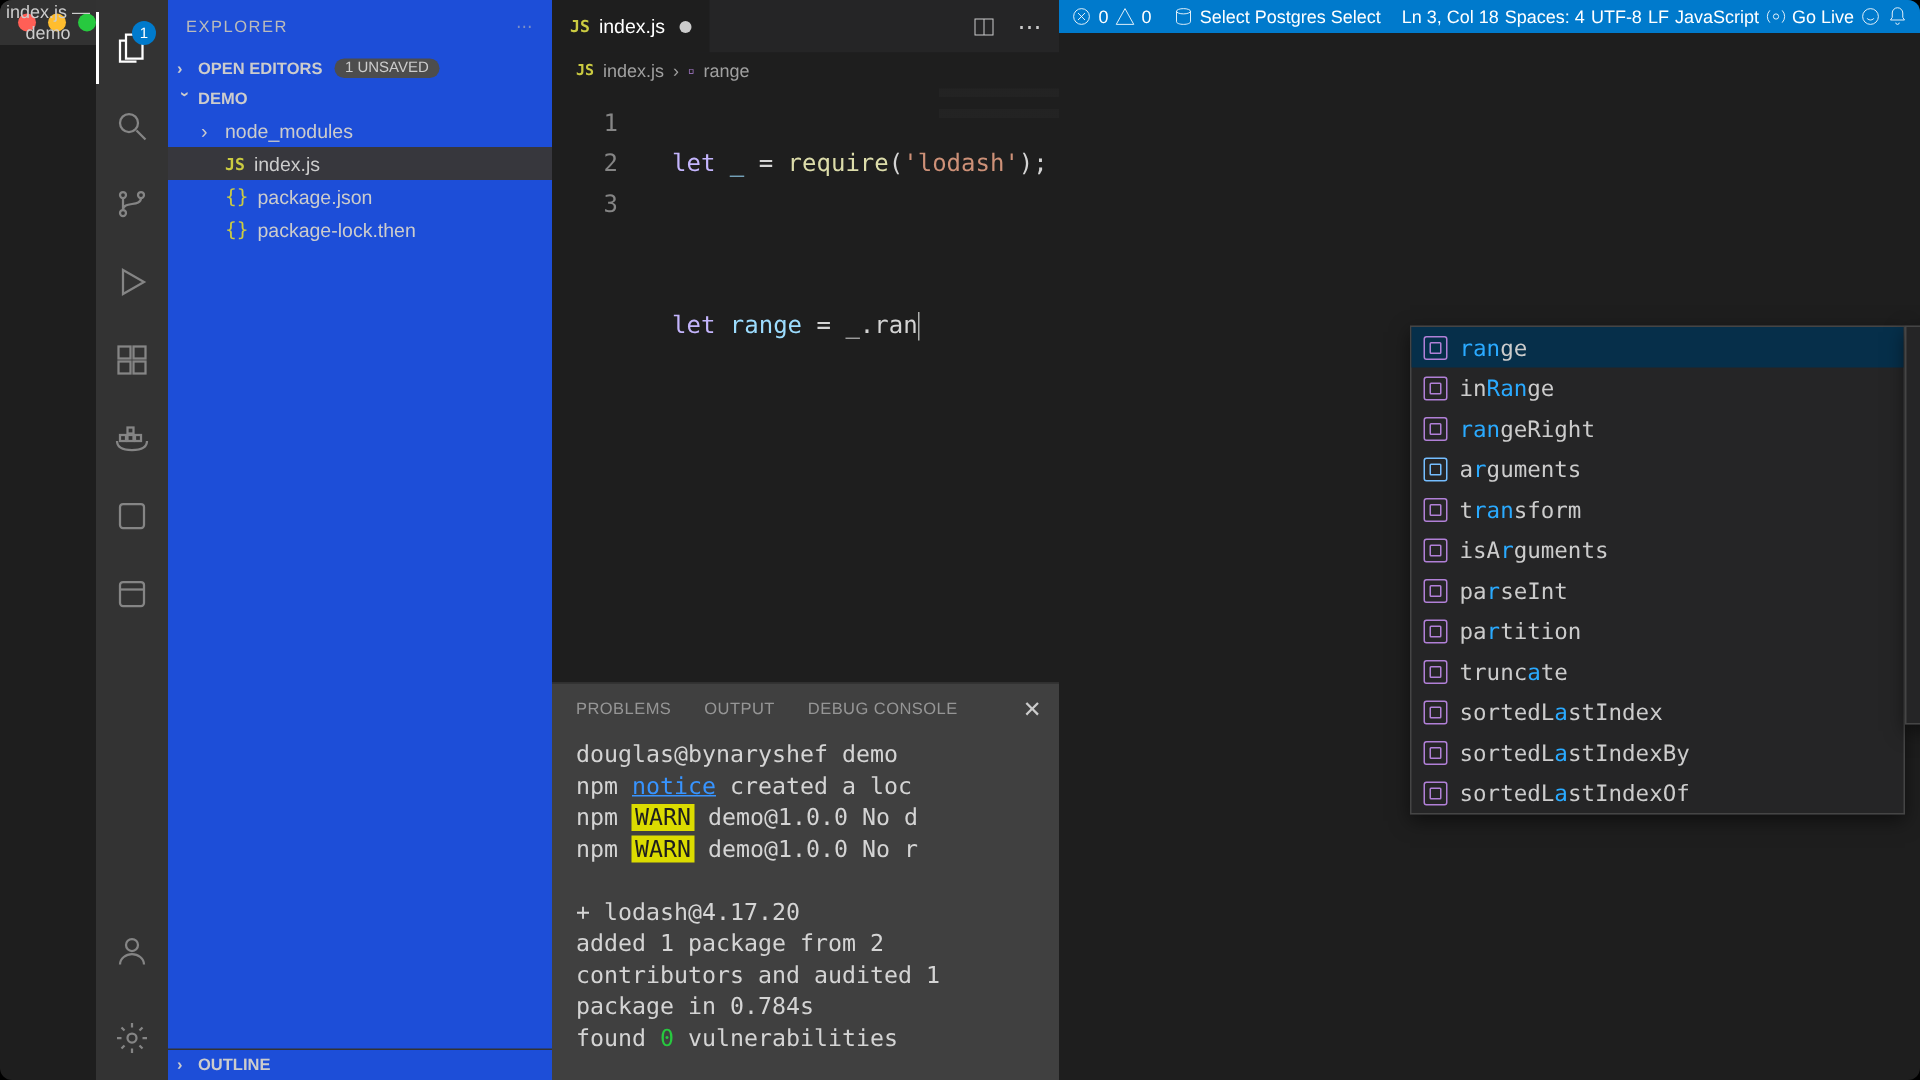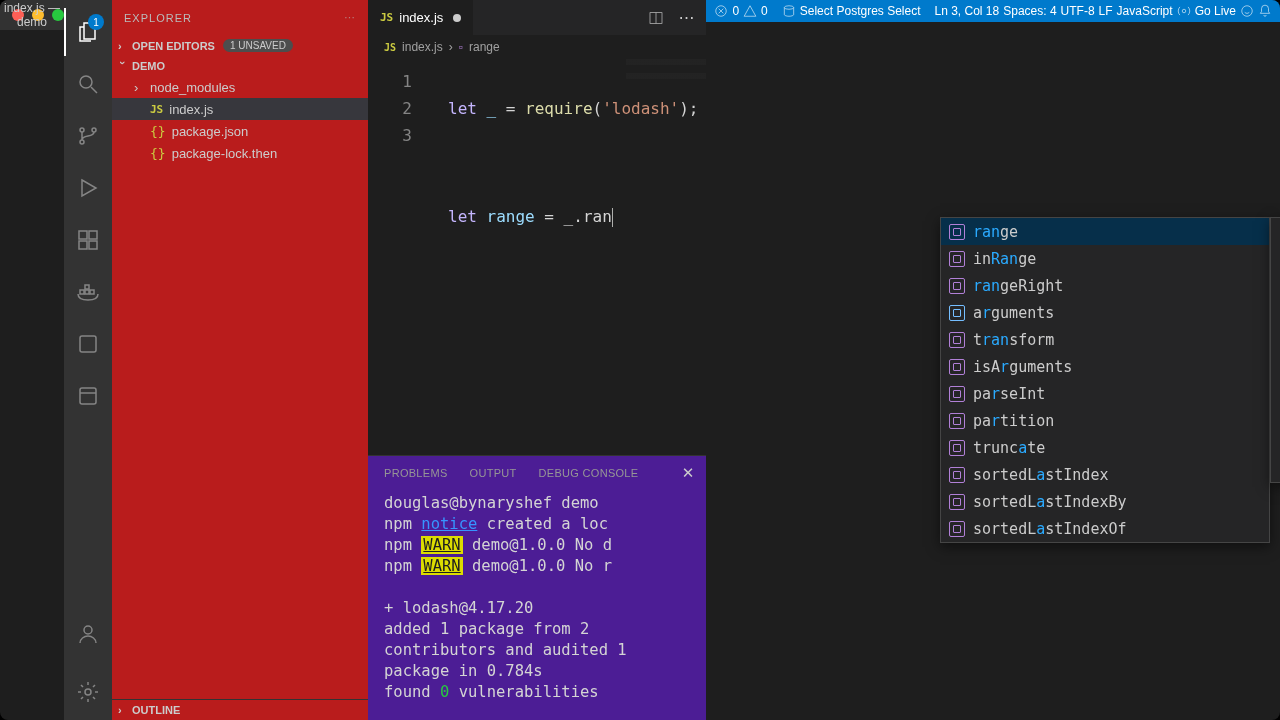--- a/index.html
+++ b/index.html
@@ -14,21 +14,21 @@
   
   .body { flex:1; display:flex; min-height:0; }
   .activitybar { width:48px; background:#333333; display:flex; flex-direction:column; align-items:center; padding-top:8px; gap:4px; }
   .activitybar .ab-item { width:48px; height:48px; display:flex; align-items:center; justify-content:center; position:relative; }
   .activitybar .ab-item svg { width:24px; height:24px; stroke:#858585; fill:none; stroke-width:1.5; }
   .activitybar .ab-item.active::before { content:""; position:absolute; left:0; top:0; bottom:0; width:2px; background:#fff; }
   .activitybar .ab-item.active svg { stroke:#fff; }
   .activitybar .bottom { margin-top:auto; margin-bottom:6px; }
   .ab-badge { position:absolute; top:6px; left:24px; min-width:16px; height:16px; border-radius:8px; background:#007acc; color:#fff; font-size:10px; display:flex; align-items:center; justify-content:center; padding:0 4px; }
   
-  .sidebar { width:256px; background:#b91c1c; display:flex; flex-direction:column; color:#ccc; font-size:13px; }
+  .sidebar { width:256px; background:#1d4ed8; display:flex; flex-direction:column; color:#ccc; font-size:13px; }
   .sidebar-header { height:35px; display:flex; align-items:center; justify-content:space-between; padding:0 12px; font-size:11px; letter-spacing:1px; color:#bbb; text-transform:uppercase; }
   .sidebar-header-actions { display:flex; gap:10px; opacity:.6; }
   .sidebar-section { font-size:11px; font-weight:700; display:flex; align-items:center; gap:4px; padding:4px 6px; cursor:pointer; }
   .sidebar-section .chev { width:10px; display:inline-block; }
   .unsaved-badge { background:#4d4d4d; border-radius:8px; padding:1px 7px; font-size:10px; font-weight:500; margin-left:4px; }
   .tree { flex:1; overflow:auto; }
   .tree-item { display:flex; align-items:center; gap:6px; height:22px; padding-left:22px; font-size:13px; cursor:pointer; }
   .tree-item.indent { padding-left:38px; }
   .tree-item.active { background:#37373d; }
   .tree-item .chev { width:10px; color:#ccc; }
@@ -62,27 +62,27 @@
   .suggest-item.selected { background:#062f4a; }
   .sug-icon { width:16px; height:16px; border:1.5px solid #b180d7; border-radius:2px; flex-shrink:0; position:relative;}
   .sug-icon::after{content:""; position:absolute; inset:3px; border:1px solid #b180d7; border-radius:1px;}
   .sug-icon.var { border-color:#75beff; }
   .sug-icon.var::after { border-color:#75beff; }
   .hl { color:#2aaaff; }
   .suggest-doc { position:absolute; left:902px; top:158px; width:330px; background:#252526; border:1px solid #454545; box-shadow:0 4px 12px rgba(0,0,0,.5); font-size:13px; color:#ccc; z-index:5; padding-bottom:14px;}
   .suggest-doc .sig { font-family:Menlo,Consolas,monospace; font-size:15px; padding:10px 14px; line-height:23px; color:#ccc;}
   .suggest-doc .desc { padding:6px 14px 0 14px; line-height:22px; font-size:14px; }
   
-  .panel { height:265px; border-top:1px solid #333; background:#4c1d95; display:flex; flex-direction:column; position:relative; }
+  .panel { height:265px; border-top:1px solid #333; background:#404040; display:flex; flex-direction:column; position:relative; }
   .panel-tabs { height:33px; display:flex; align-items:center; gap:22px; padding:0 16px; font-size:11px; color:#969696; }
   .panel-tabs .pt { cursor:pointer; padding:4px 0; letter-spacing:.3px;}
   .panel-close { position:absolute; top:8px; right:12px; color:#ccc; cursor:pointer; font-size:15px;}
   .terminal { flex:1; padding:4px 16px; font-family:"Andale Mono",Menlo,Consolas,monospace; font-size:15.5px; line-height:21px; color:#d4d4d4; overflow:hidden;}
   .term-notice { color:#3794ff; text-decoration:underline; }
-  .term-warn { background:#dcdc00; color:#1e1e1e; padding:0 2px;text-decoration:underline;}
+  .term-warn { background:#dcdc00; color:#1e1e1e; padding:0 2px;}
   .term-zero { color:#27c93f; }
   .term-prompt-cursor { display:inline-block; width:9px; height:17px; border:1px solid #ccc; vertical-align:middle; margin-left:2px;}
   
   .statusbar { height:22px; background:#007acc; color:#fff; display:flex; align-items:center; font-size:12px; padding:0 8px; gap:14px;}
   .statusbar .sb-item { display:flex; align-items:center; gap:4px; cursor:pointer;}
   .statusbar .right { margin-left:auto; display:flex; gap:4px;}
   .sb-icon { width:14px; height:14px; }
 </style>
 </head>
 <body>

